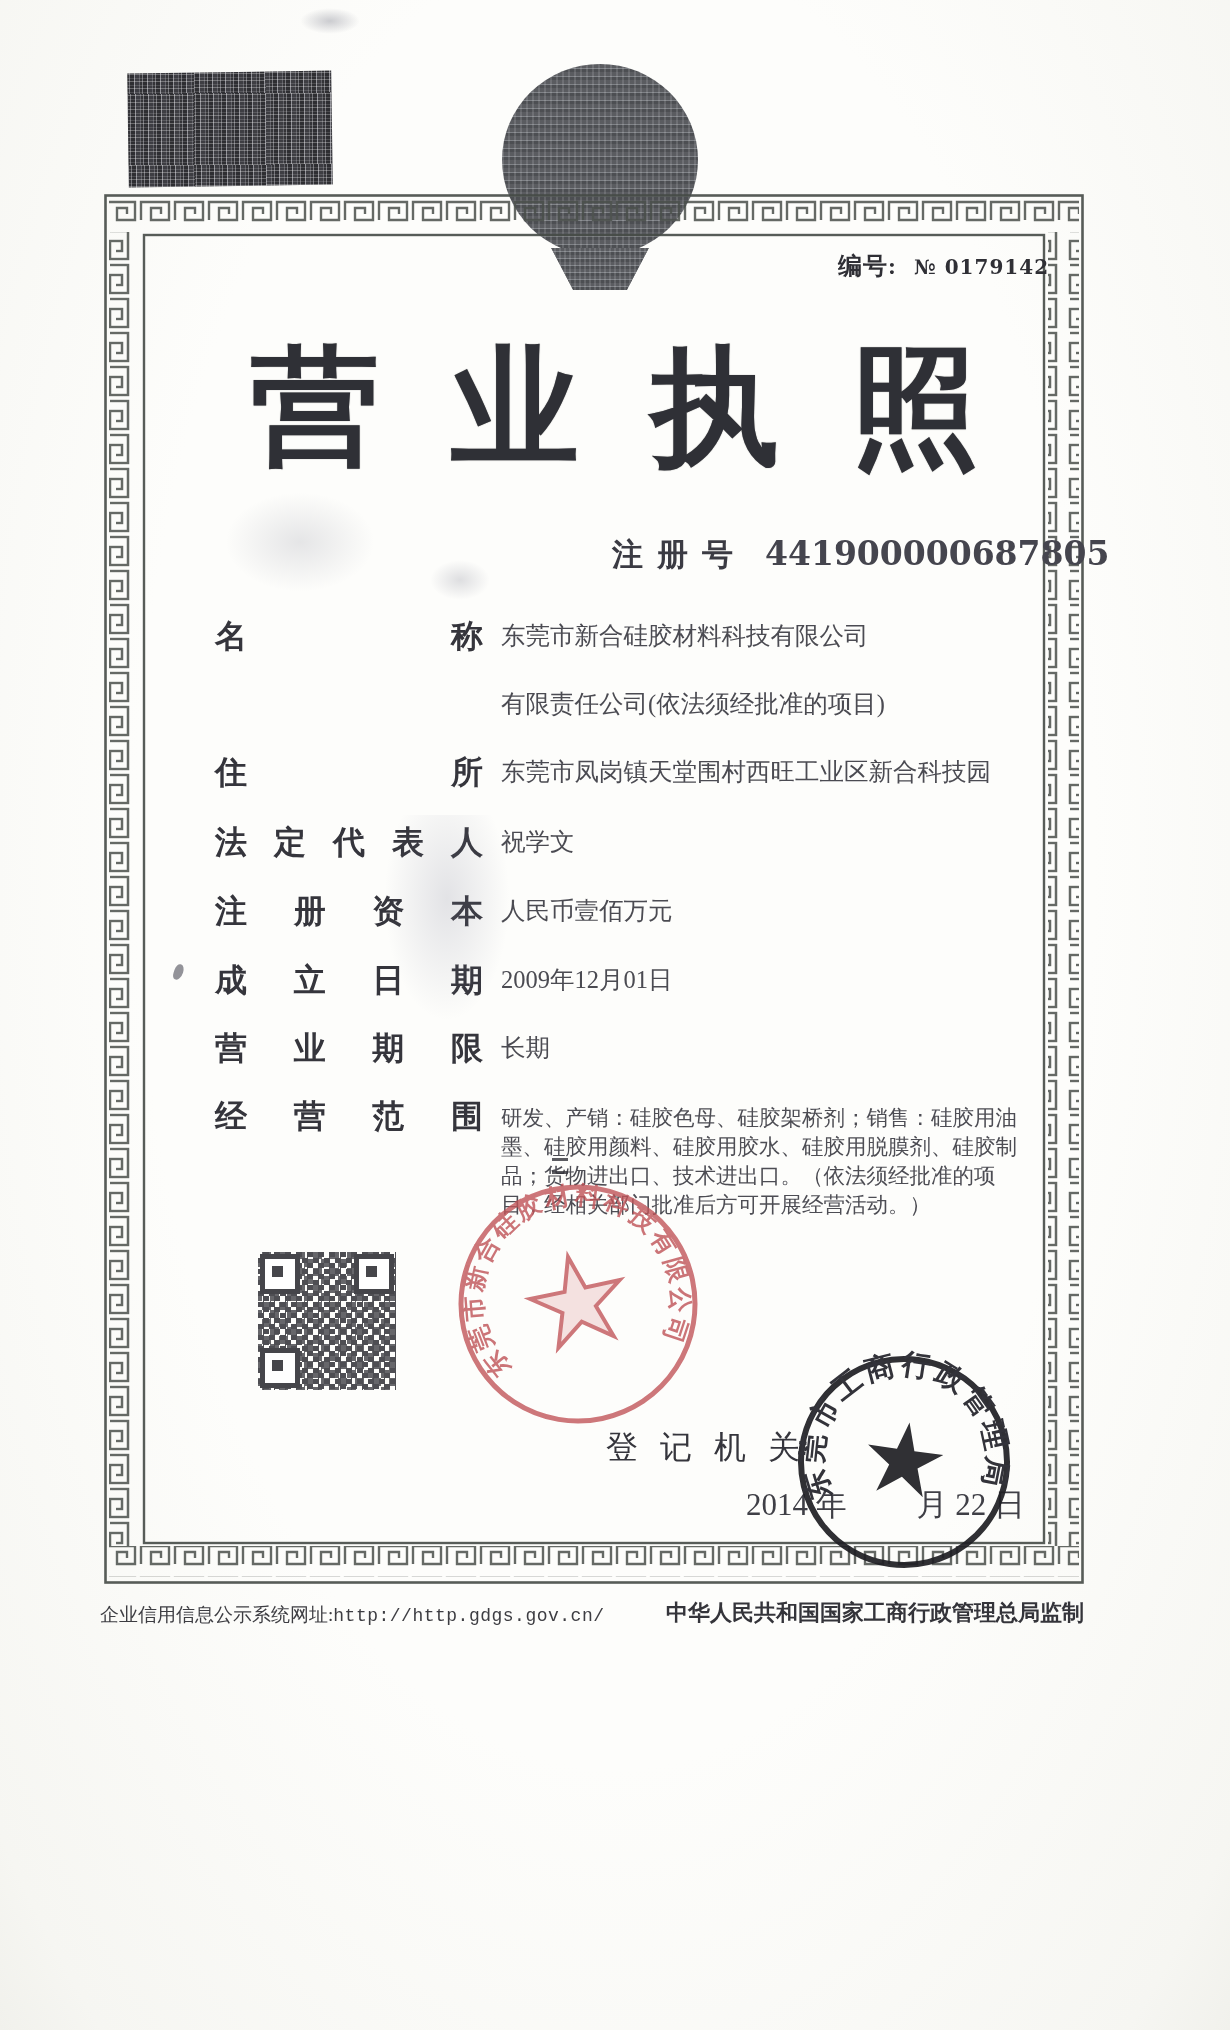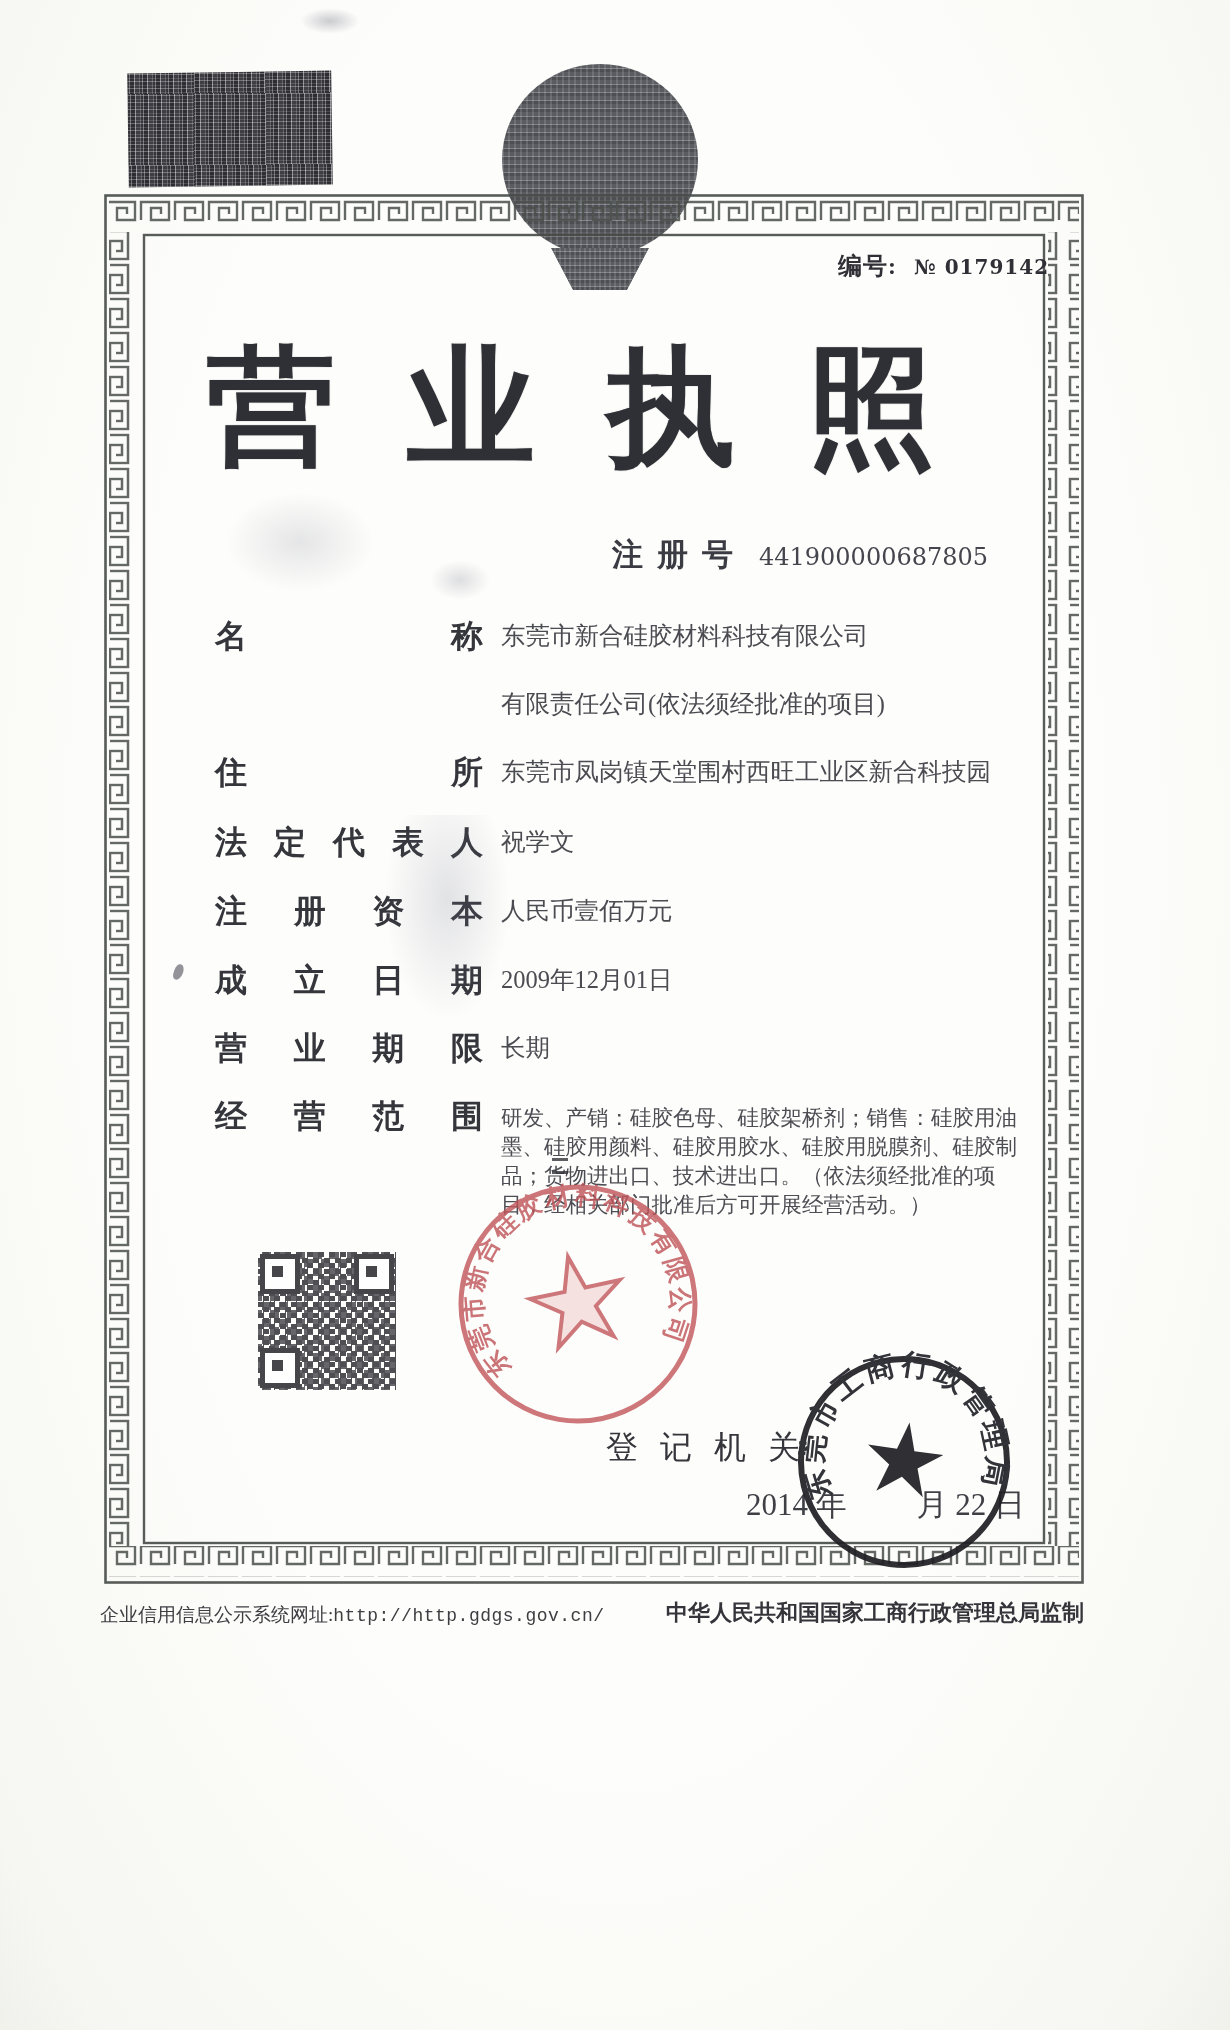--- a/index.html
+++ b/index.html
@@ -38,31 +38,31 @@
   
   .border-svg { position:absolute; left:104px; top:194px; }
   
   .serial {
     position:absolute; left:838px; top:250px; font-size:24px; letter-spacing:1px;
     color:#2f2f35; font-weight:700; font-family:"Liberation Serif", serif;
   }
   .serial .no { font-size:20px; margin-left:10px; font-family:"DejaVu Serif", serif; }
   
   .title {
-    position:absolute; left:135px; top:322px; width:960px; 
+    position:absolute; left:135px; top:322px; width:960px; text-align:center;
     font-size:128px; font-weight:900; color:#2f3036;
     letter-spacing:72px; padding-left:72px; box-sizing:border-box;
     font-family:"DejaVu Sans", sans-serif;
     text-shadow:0 0 1px rgba(40,40,40,.6);
     white-space:nowrap;
   }
   
   .regno { position:absolute; left:612px; top:534px; white-space:nowrap; }
   .regno .lbl { font-size:31px; letter-spacing:14px; color:#3b3b43; font-weight:600; }
-  .regno .val { font-size:24px; margin-left:8px; color:#45454e; font-family:"DejaVu Serif", serif; }
+  .regno .val { font-size:33px; margin-left:14px; color:#45454e; font-family:"DejaVu Serif", serif;font-weight:bold; }
   
   .row { position:absolute; left:215px; width:820px; }
   .row .lbl {
     display:inline-block; width:268px; font-size:32px; color:#35353c; font-weight:600;
     text-align:justify; text-align-last:justify; vertical-align:top; line-height:1.25;
   }
   .row .val {
     position:absolute; left:286px; top:5px; width:540px;
     font-size:24.5px; color:#4b4b52; line-height:1.25;
   }

